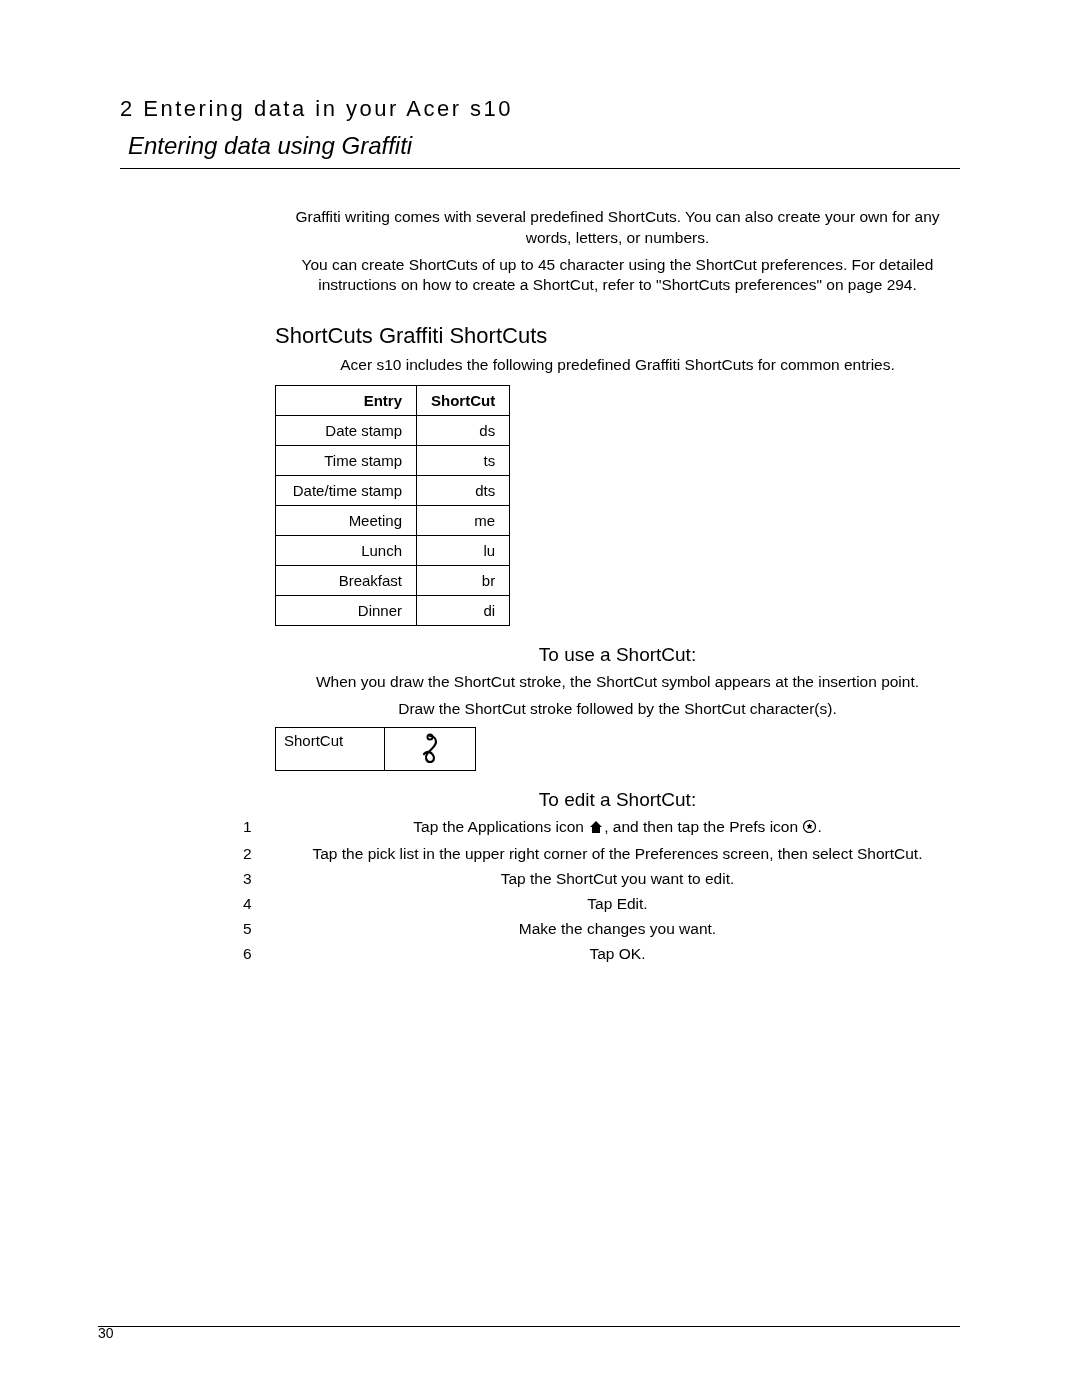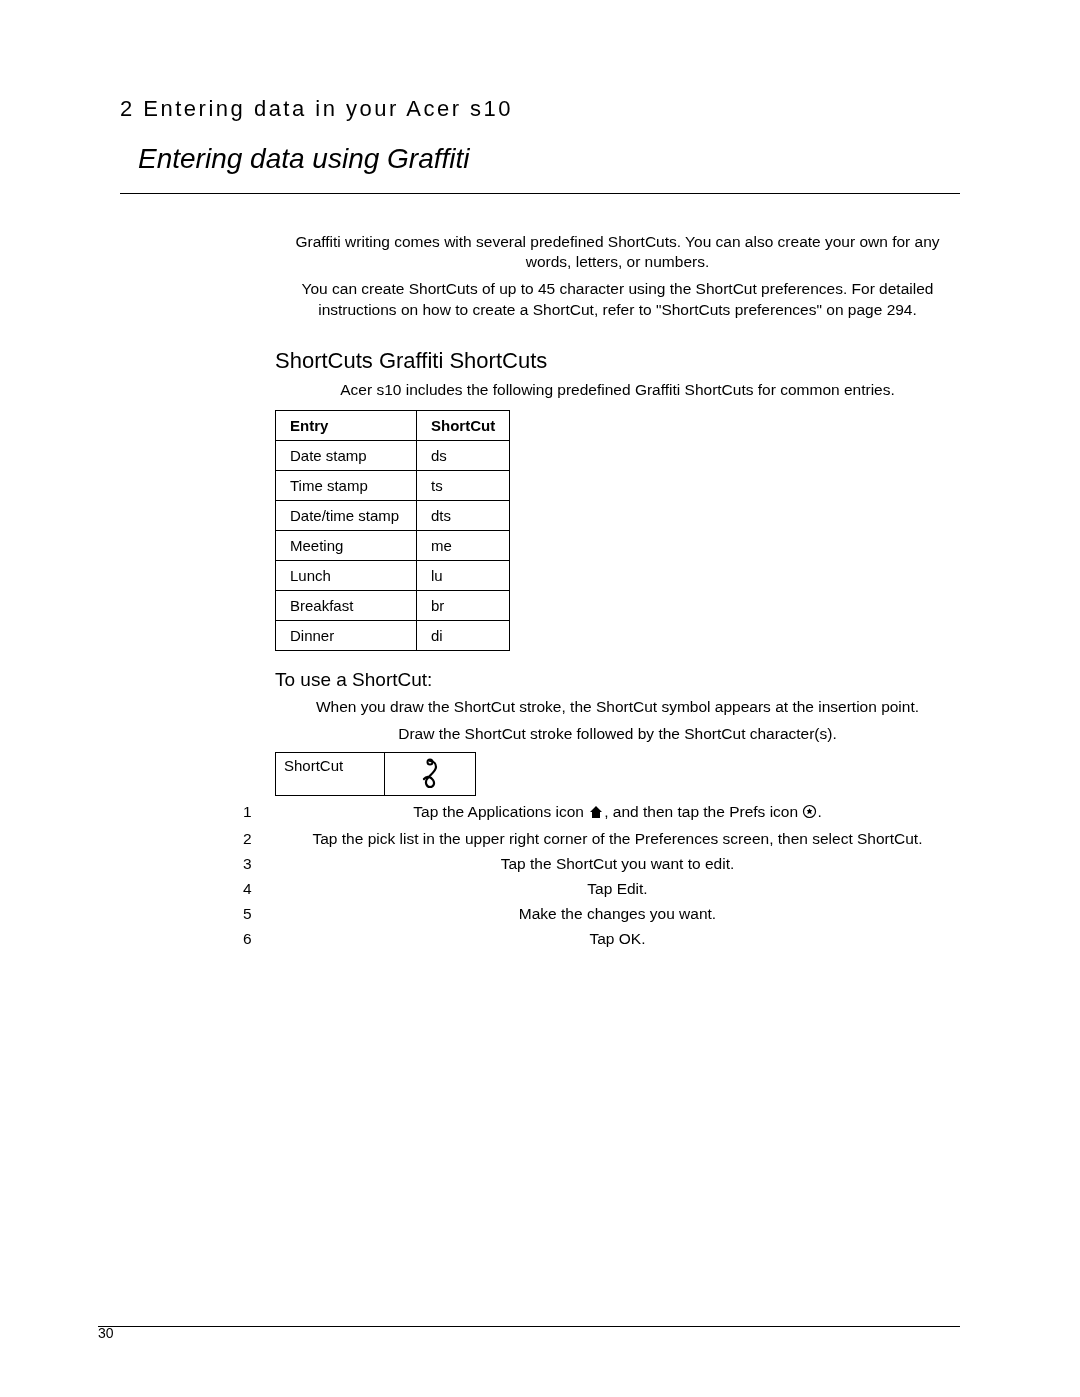--- a/index.html
+++ b/index.html
@@ -23,23 +23,23 @@
     margin-bottom: 8px;
   }
   .header-chapter {
     font-size: 22px;
     font-weight: 400;
     letter-spacing: 2.5px;
     margin: 0;
     line-height: 1.3;
   }
   .header-subtitle {
-    font-size: 28px;
+    font-size: 24px;
     font-style: italic;
-    margin: 18px;
+    margin: 8px;
     line-height: 1.2;
   }
   .header-rule {
     border: none;
     border-top: 1.5px solid #000;
     margin: 6px 0 0 0;
   }
   .content {
     margin-left: 155px;
     margin-top: 38px;
@@ -52,30 +52,31 @@
   }
   h2.section {
     font-size: 22px;
     font-weight: 400;
     margin: 28px 0 6px 0;
   }
   h3.subsection {
     font-size: 19px;
     font-weight: 400;
     margin: 18px 0 6px 0;
+    text-align: center;
   }
   table.shortcuts {
     border-collapse: collapse;
     margin-top: 10px;
   }
   table.shortcuts th, table.shortcuts td {
     border: 1px solid #000;
     font-size: 15px;
     padding: 6px 14px;
-    text-align: left;
+    text-align: right;
   }
   table.shortcuts th {
     font-weight: bold;
   }
   table.shortcuts td.entry {
     min-width: 112px;
   }
   table.shortcuts td.sc, table.shortcuts th.sc {
     min-width: 60px;
   }
@@ -207,20 +208,21 @@
     <div class="stroke-box">
       <div class="stroke-label">ShortCut</div>
       <div class="stroke-draw">
         <svg width="26" height="34" viewBox="0 0 26 34">
           <path d="M 13 4 C 17 4 19 7 19 10 C 19 14 13 18 10 22 C 8 25 9 30 13 30 C 17 30 18 26 16 23 C 14 20 10 18 7 22" stroke="#000" stroke-width="2.2" fill="none" stroke-linecap="round"></path>
           <circle cx="13" cy="5" r="2.5" fill="none" stroke="#000" stroke-width="2"></circle>
         </svg>
       </div>
     </div>
 
+    <h3 class="subsection">To edit a ShortCut:</h3>
 
     <ol class="steps">
       <li>
         <span>Tap the Applications icon </span><span class="inline-icon"><svg width="16" height="14" viewBox="0 0 16 14">
               <path d="M2 7 L8 1 L14 7 L12 7 L12 13 L4 13 L4 7 Z M7 13 L7 9 L9 9 L9 13" fill="#000"></path>
             </svg></span><span>, and then tap the Prefs icon </span><span class="inline-icon"><svg width="15" height="15" viewBox="0 0 15 15">
               <circle cx="7.5" cy="7.5" r="6" fill="none" stroke="#000" stroke-width="1.2"></circle>
               <path d="M7.5 2 L9 5 L12 5 L10 8 L11 12 L7.5 10 L4 12 L5 8 L3 5 L6 5 Z" fill="#000" transform="scale(0.6) translate(5 5)"></path>
             </svg></span><span>.</span>
       </li>

